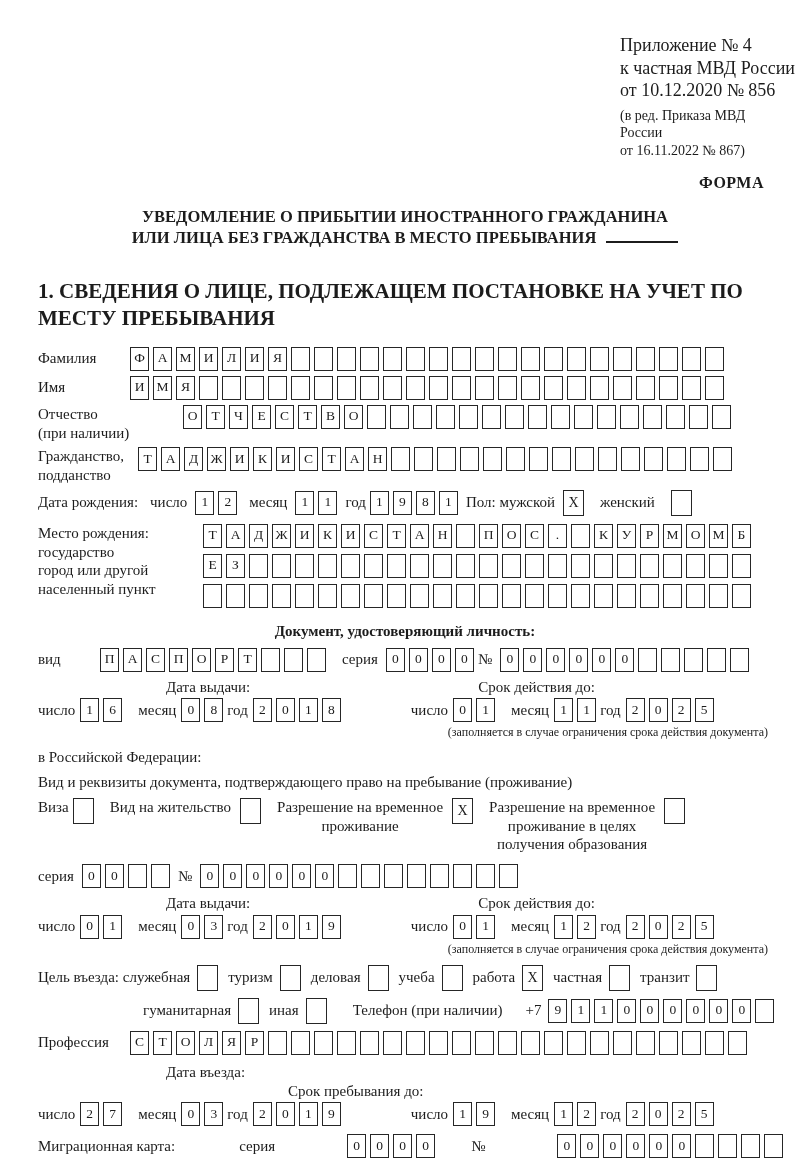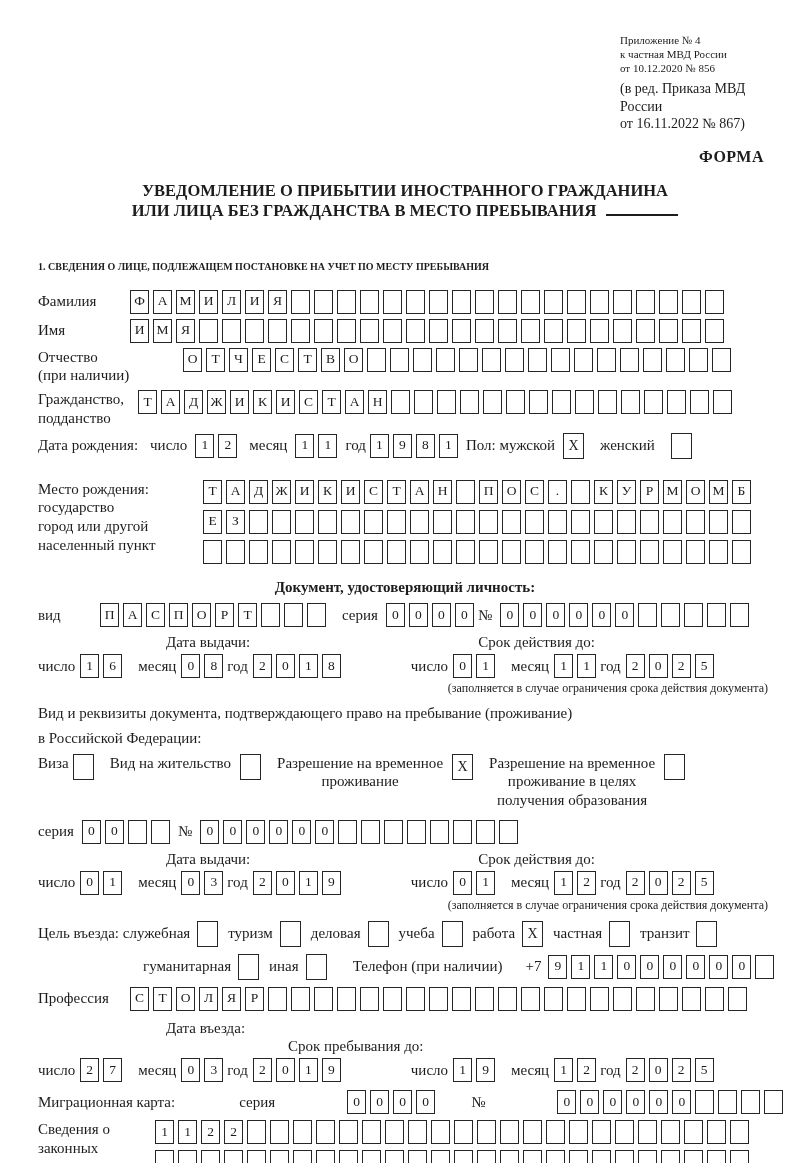--- a/index.html
+++ b/index.html
@@ -4,30 +4,30 @@
 <style>
   html,body{margin:0;padding:0;background:#ffffff;}
   body{
     width:800px;height:1163px;overflow:hidden;
     font-family:"Liberation Serif","DejaVu Serif",serif;
     color:#1c1c1c;font-size:15px;line-height:1.25;
   }
   .page{padding:34px 28px 0 38px;position:relative;}
 
   
-  .appendix{margin-left:582px;font-size:11px;}
+  .appendix{margin-left:582px;font-size:18px;}
   .appendix div{white-space:nowrap;}
   .amendment{margin-left:582px;font-size:14px;margin-top:5px;}
   .forma{font-weight:bold;font-size:16px;text-align:right;padding-right:8px;margin-top:14px;letter-spacing:.5px;}
 
   .title{font-weight:bold;font-size:16.5px;text-align:center;margin-top:14px;}
   .title .l2{white-space:nowrap;}
   .title-underline{display:inline-block;width:72px;border-bottom:2px solid #1c1c1c;margin-left:10px;}
 
-  .section-heading{font-weight:bold;font-size:10px;margin-top:39px;margin-bottom:16px;}
+  .section-heading{font-weight:bold;font-size:21px;margin-top:30px;margin-bottom:16px;}
 
   
   .row{display:flex;align-items:flex-start;margin-bottom:5px;}
   .row.center{align-items:center;}
   .lbl{flex:0 0 auto;}
   .lblcol{flex:0 0 auto;}
   .boxes{display:flex;flex-wrap:nowrap;}
   .box{
     display:inline-flex;align-items:center;justify-content:center;
     width:17px;height:22px;border:1.5px solid #262626;margin-right:4px;
@@ -248,21 +248,21 @@
       <span class="gap4"></span>
     <span class="lbl">Пол: мужской</span>
       <span class="gap8"></span>
     <span class="checkbox">X</span>
       <span class="gap16"></span>
     <span class="lbl">женский</span>
       <span class="gap16"></span>
     <span class="checkbox"></span>
   </div>
 
-  <div class="row" style="margin-top:21px;">
+  <div class="row" style="margin-top:8px;">
     <span class="lblcol w165">
       <div>Место рождения:</div>
       <div>государство</div>
       <div>город или другой</div>
       <div>населенный пункт</div>
     </span>
     <span class="stack">
       <div class="row">
           <span class="boxes">
             <span class="box">Т</span>
@@ -430,22 +430,22 @@
     <span class="dlbl">год</span>
     <span class="boxes">
         <span class="box">2</span>
         <span class="box">0</span>
         <span class="box">2</span>
         <span class="box">5</span>
       </span>
   </div>
   <div class="note">(заполняется в случае ограничения срока действия документа)</div>
 
+  <div class="intro">в Российской Федерации:</div>
   <div class="intro">Вид и реквизиты документа, подтверждающего право на пребывание (проживание)</div>
-  <div class="intro">в Российской Федерации:</div>
 
   <div class="options-row">
     <span class="opt">
       <span class="olbl">Виза</span>
       <span class="checkbox" style="margin-left:4px;"></span>
     </span>
     <span class="gap16"></span>
     <span class="opt">
       <span class="olbl">Вид на жительство</span>
       <span class="checkbox"></span>

